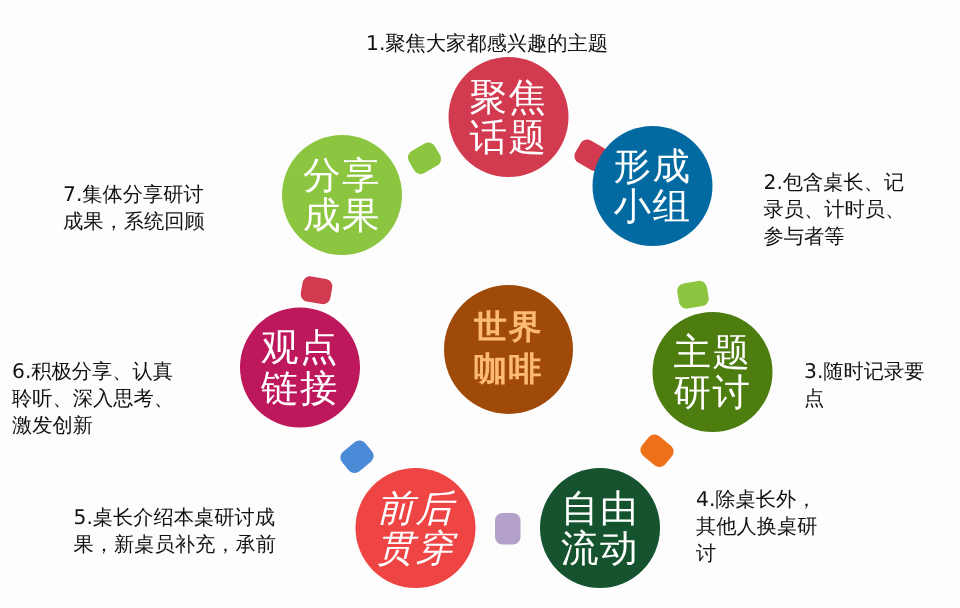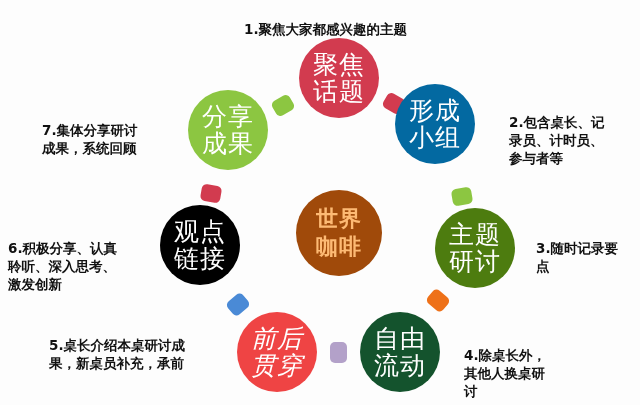--- a/index.html
+++ b/index.html
@@ -1,21 +1,21 @@
 <!DOCTYPE html>
 <html><head>
 <meta charset="utf-8">
 <style>
   html, body { margin:0; padding:0; }
   body { width:640px; height:405px; background:#fdfdfd; position:relative; overflow:hidden; font-family:"DejaVu Sans", sans-serif; }
   .circle { position:absolute; border-radius:50%; display:flex; flex-direction:column; align-items:center; justify-content:center; color:#fff; font-size:25px; line-height:27px; text-align:center; }
   .circle span { display:block; letter-spacing:1px; }
   .center { color:#fdba74; font-weight:bold; font-size:22px; line-height:28px; }
   .conn { position:absolute; width:20px; height:17px; border-radius:5px; }
-  .note { position:absolute; color:#111; font-weight:bold; font-size:13.5px; line-height:18px; }
+  .note { position:absolute; color:#111; font-weight:normal; font-size:13.5px; line-height:18px; }
 </style>
 </head>
 <body>
 
 <div class="conn" style="left:384px;top:95px;background:#d23b4f;transform:rotate(30deg);"></div>
 <div class="conn" style="left:452px;top:188px;background:#8cc641;transform:rotate(-10deg);"></div>
 <div class="conn" style="left:428px;top:292px;background:#ee7119;transform:rotate(40deg);"></div>
 <div class="conn" style="left:330px;top:342px;width:17px;height:21px;background:#b3a1c9;"></div>
 <div class="conn" style="left:228px;top:296px;background:#4a8ad6;transform:rotate(-40deg);"></div>
 <div class="conn" style="left:201px;top:185px;background:#d23b4f;transform:rotate(10deg);"></div>
@@ -39,42 +39,42 @@
   <span>研讨</span>
 </div>
 <div class="circle" style="left:360px;top:312px;width:80px;height:80px;background:#14532d;">
   <span>自由</span>
   <span>流动</span>
 </div>
 <div class="circle" style="left:237px;top:312px;width:80px;height:80px;background:#ef4444;font-style:italic;">
   <span>前后</span>
   <span>贯穿</span>
 </div>
-<div class="circle" style="left:160px;top:205px;width:80px;height:80px;background:#000000;">
+<div class="circle" style="left:160px;top:205px;width:80px;height:80px;background:#be185d;">
   <span>观点</span>
   <span>链接</span>
 </div>
 <div class="circle" style="left:188px;top:90px;width:80px;height:80px;background:#8cc641;">
   <span>分享</span>
   <span>成果</span>
 </div>
 
 <div class="note" style="left:244px;top:20px;">
   <div>1.聚焦大家都感兴趣的主题</div>
 </div>
 <div class="note" style="left:509px;top:113px;">
   <div>2.包含桌长、记</div>
   <div>录员、计时员、</div>
   <div>参与者等</div>
 </div>
 <div class="note" style="left:536px;top:239px;">
   <div>3.随时记录要</div>
   <div>点</div>
 </div>
-<div class="note" style="left:464px;top:346px;">
+<div class="note" style="left:464px;top:324px;">
   <div>4.除桌长外，</div>
   <div>其他人换桌研</div>
   <div>讨</div>
 </div>
 <div class="note" style="left:49px;top:336px;">
   <div>5.桌长介绍本桌研讨成</div>
   <div>果，新桌员补充，承前</div>
 </div>
 <div class="note" style="left:8px;top:239px;">
   <div>6.积极分享、认真</div>

